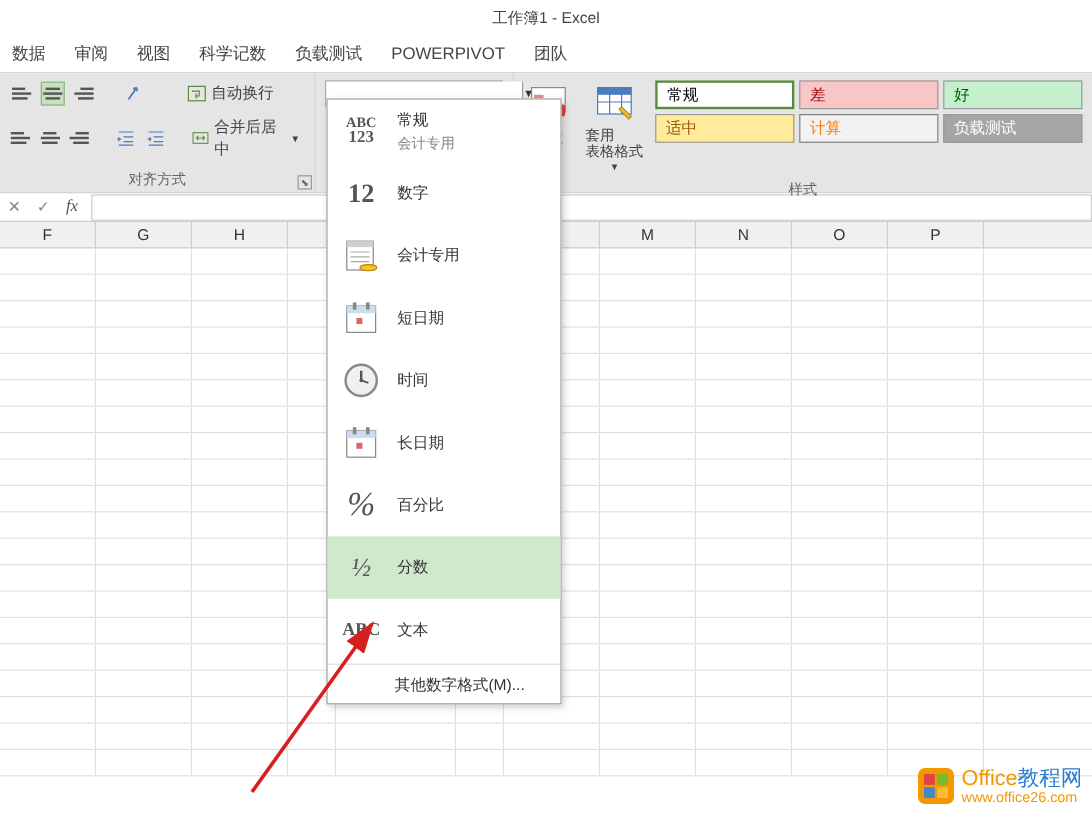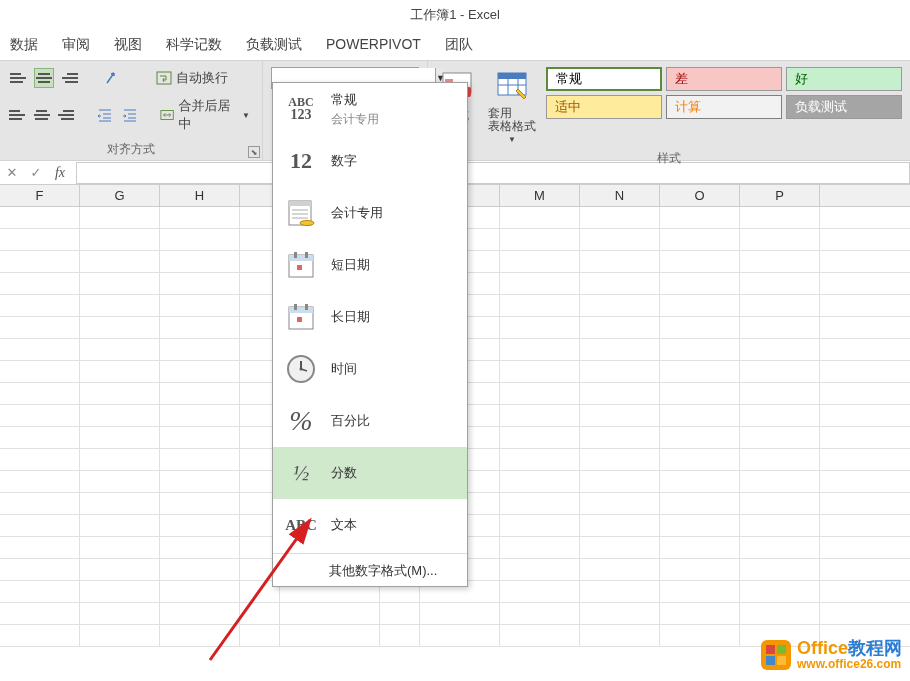--- a/index.html
+++ b/index.html
@@ -61,21 +61,21 @@
     .fd-item.hover { background: #d0e8cc; }
     .fd-icon { width: 36px; height: 36px; display: flex; align-items: center; justify-content: center; flex-shrink: 0; }
     .fd-text { display: flex; flex-direction: column; }
     .fd-label { font-size: 13px; color: #333; }
     .fd-sub { font-size: 12px; color: #888; margin-top: 2px; }
     .fd-separator { border-top: 1px solid #ddd; margin: 2px 0; }
     .fd-more { padding: 6px 10px 6px 56px; font-size: 13px; color: #333; cursor: pointer; }
     
     .red-arrow { position: absolute; left: 200px; top: 500px; z-index: 200; pointer-events: none; }
     
-    .watermark { position: absolute; right: 8px; bottom: 8px; display: flex; align-items: center; gap: 3px; font-weight: bold; z-index: 300; }
+    .watermark { position: absolute; right: 8px; bottom: 8px; display: flex; align-items: center; gap: 3px; font-weight: normal; z-index: 300; }
     .wm-icon { width: 36px; height: 36px; }
     .wm-text { display: flex; flex-direction: column; line-height: 1.1; }
     .wm-line1 { font-size: 18px; }
     .wm-orange { color: #f39800; }
     .wm-blue { color: #2b7cd3; }
     .wm-line2 { font-size: 12px; color: #f39800; }
     
     .icon-abc-text { font-family: serif; font-weight: bold; font-size: 14px; color: #555; }
     .icon-num-text { font-family: Georgia, serif; font-weight: bold; font-size: 22px; color: #555; }
     .icon-frac-text { font-family: Georgia, serif; font-style: italic; font-size: 22px; color: #555; }
@@ -564,42 +564,42 @@
           <rect x="14" y="18" width="5" height="5" fill="#d66"></rect>
         </svg>
     </div>
     <div class="fd-text">
         <span class="fd-label">短日期</span>
       </div>
   </div>
   <div class="fd-item">
     <div class="fd-icon">
       <svg width="36" height="36" viewBox="0 0 36 36">
+          <circle cx="18" cy="18" r="13" fill="#f0f0f0" stroke="#888" stroke-width="2"></circle>
+          <line x1="18" y1="18" x2="18" y2="10" stroke="#555" stroke-width="2"></line>
+          <line x1="18" y1="18" x2="24" y2="20" stroke="#555" stroke-width="1.5"></line>
+          <circle cx="18" cy="18" r="1.5" fill="#555"></circle>
+        </svg>
+    </div>
+    <div class="fd-text">
+        <span class="fd-label">时间</span>
+      </div>
+  </div>
+  <div class="fd-item">
+    <div class="fd-icon">
+      <svg width="36" height="36" viewBox="0 0 36 36">
           <rect x="6" y="8" width="24" height="22" fill="#fff" stroke="#888"></rect>
           <rect x="6" y="8" width="24" height="6" fill="#cde"></rect>
           <rect x="11" y="5" width="3" height="6" fill="#888"></rect>
           <rect x="22" y="5" width="3" height="6" fill="#888"></rect>
           <rect x="14" y="18" width="5" height="5" fill="#d66"></rect>
         </svg>
     </div>
     <div class="fd-text">
         <span class="fd-label">长日期</span>
-      </div>
-  </div>
-  <div class="fd-item">
-    <div class="fd-icon">
-      <svg width="36" height="36" viewBox="0 0 36 36">
-          <circle cx="18" cy="18" r="13" fill="#f0f0f0" stroke="#888" stroke-width="2"></circle>
-          <line x1="18" y1="18" x2="18" y2="10" stroke="#555" stroke-width="2"></line>
-          <line x1="18" y1="18" x2="24" y2="20" stroke="#555" stroke-width="1.5"></line>
-          <circle cx="18" cy="18" r="1.5" fill="#555"></circle>
-        </svg>
-    </div>
-    <div class="fd-text">
-        <span class="fd-label">时间</span>
       </div>
   </div>
   <div class="fd-item">
     <div class="fd-icon">
         <span class="icon-pct-text">%</span>
       </div>
     <div class="fd-text">
         <span class="fd-label">百分比</span>
       </div>
   </div>

